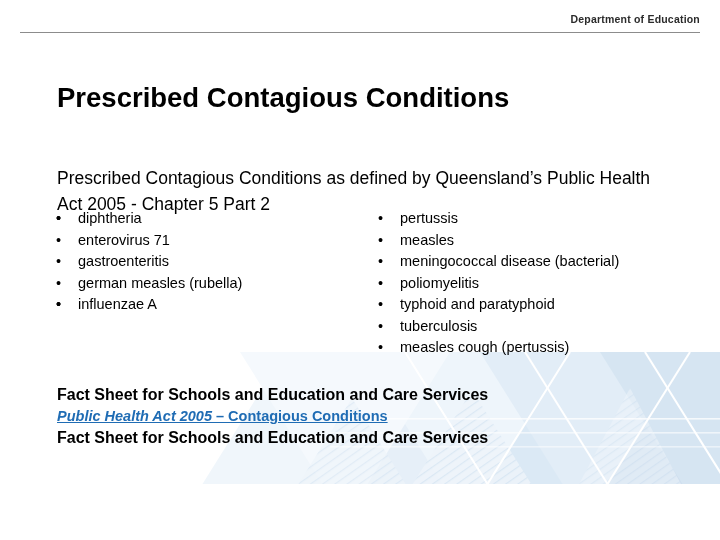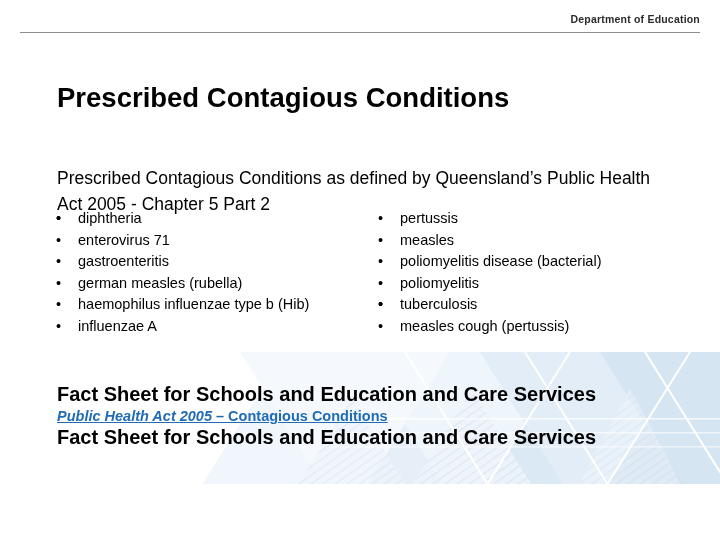--- a/index.html
+++ b/index.html
@@ -118,21 +118,21 @@
 
   
   #link-block {
     position: absolute;
     left: 57px;
     top: 384px;
     width: 606px;
     z-index: 2;
   }
   .lb-line {
-    font-size: 20px;
+    font-size: 16px;
     line-height: 21.5px;
     font-weight: bold;
     color: #000000;
   }
   .lb-link {
     display: block;
     font-size: 14.5px;
     line-height: 21.5px;
     font-weight: bold;
     color: #1f6cb4;
@@ -210,32 +210,32 @@
 
   <p id="subtitle">Prescribed Contagious Conditions as defined by Queensland’s Public Health Act 2005 - Chapter 5 Part 2</p>
 
   <div class="col" id="col-left">
     <ul class="bullet-list" id="list-left">
         <li class="bullet-item"><span class="dot">•</span></li>
         <li class="bullet-item"><span class="dot">•</span><span>diphtheria</span></li>
         <li class="bullet-item"><span class="dot">•</span><span>enterovirus 71</span></li>
         <li class="bullet-item"><span class="dot">•</span><span>gastroenteritis</span></li>
         <li class="bullet-item"><span class="dot">•</span><span>german measles (rubella)</span></li>
-        <li class="bullet-item"><span class="dot">•</span><span>haemophilus influenzae type b (Hib)</span></li>
+        <li class="bullet-item"><span class="dot">•</span></li>
         <li class="bullet-item"><span class="dot">•</span><span>influenzae A</span></li>
       </ul>
   </div>
 
   <div class="col" id="col-right">
     <ul class="bullet-list" id="list-right">
         <li class="bullet-item"><span class="dot">•</span><span>pertussis</span></li>
         <li class="bullet-item"><span class="dot">•</span><span>measles</span></li>
-        <li class="bullet-item"><span class="dot">•</span><span>poliomyelitis disease (bacterial)</span></li>
+        <li class="bullet-item"><span class="dot">•</span><span>meningococcal disease (bacterial)</span></li>
         <li class="bullet-item"><span class="dot">•</span><span>poliomyelitis</span></li>
-        <li class="bullet-item"><span class="dot">•</span></li>
+        <li class="bullet-item"><span class="dot">•</span><span>typhoid and paratyphoid</span></li>
         <li class="bullet-item"><span class="dot">•</span><span>tuberculosis</span></li>
         <li class="bullet-item"><span class="dot">•</span><span>measles cough (pertussis)</span></li>
       </ul>
   </div>
 
   <div id="link-block">
       <div class="lb-line">Fact Sheet for Schools and Education and Care Services</div>
       <a class="lb-link"><span class="lb-link italic" style="display: inline; text-decoration: none;">Public Health Act 2005</span><span> – Contagious Conditions</span></a>
       <div class="lb-line">Fact Sheet for Schools and Education and Care Services</div>
     </div>

